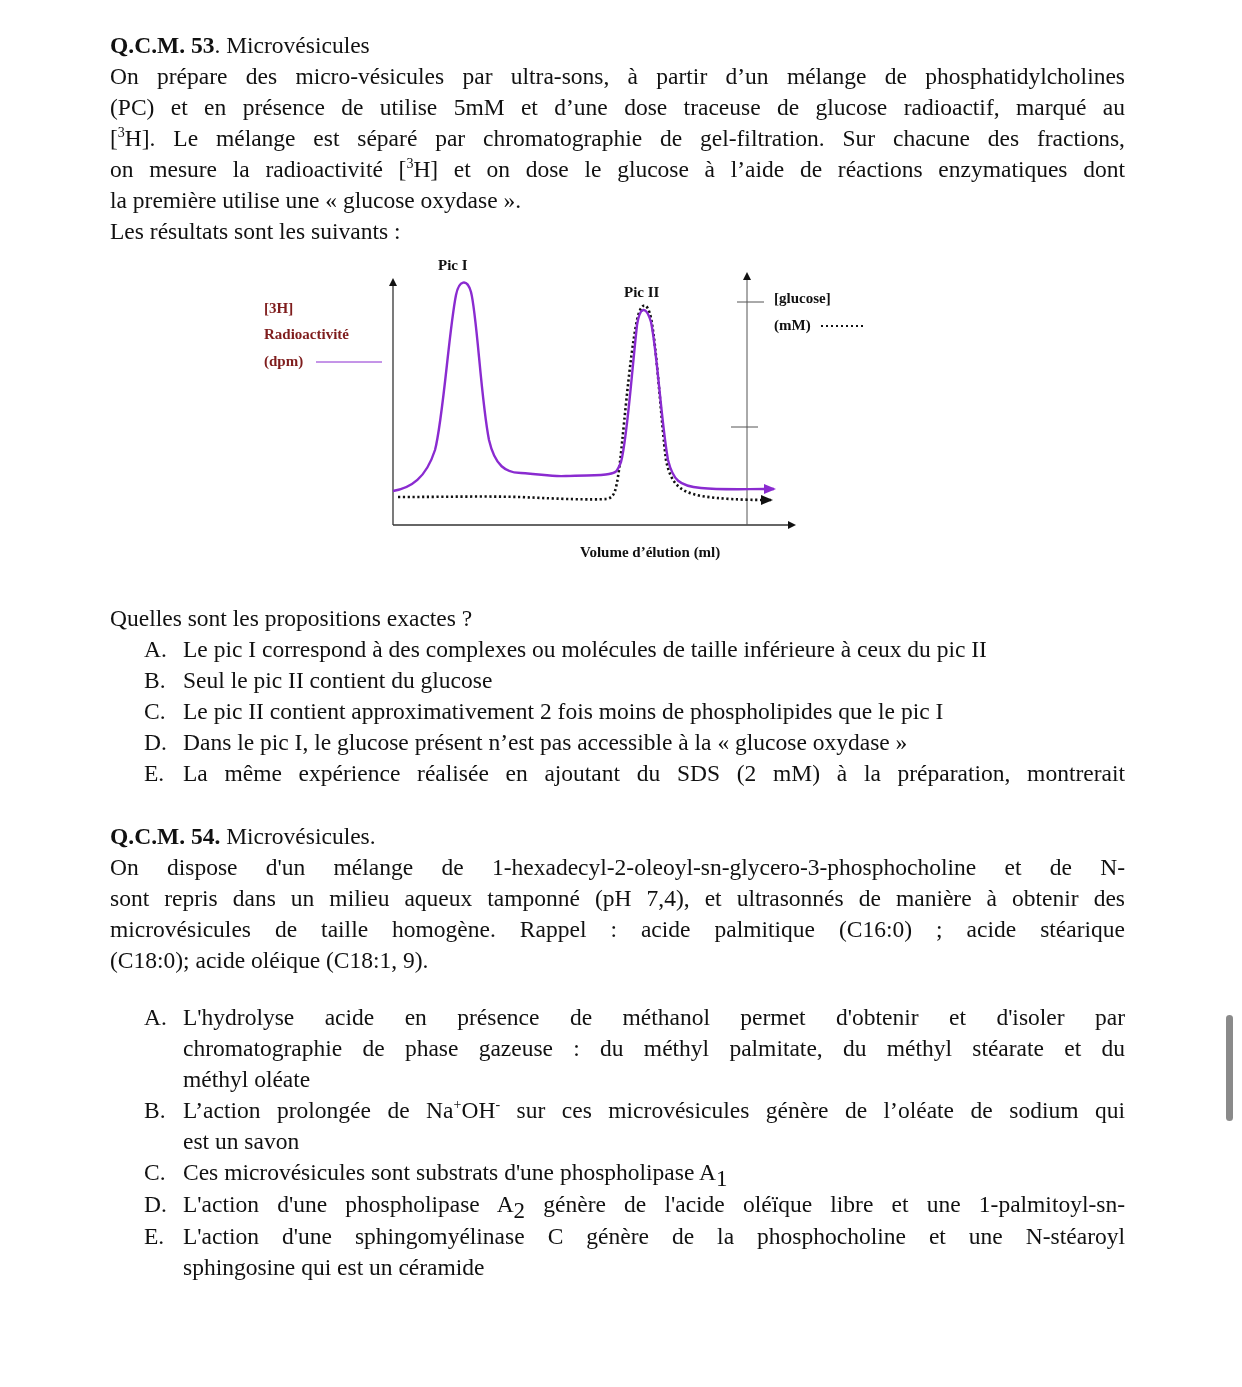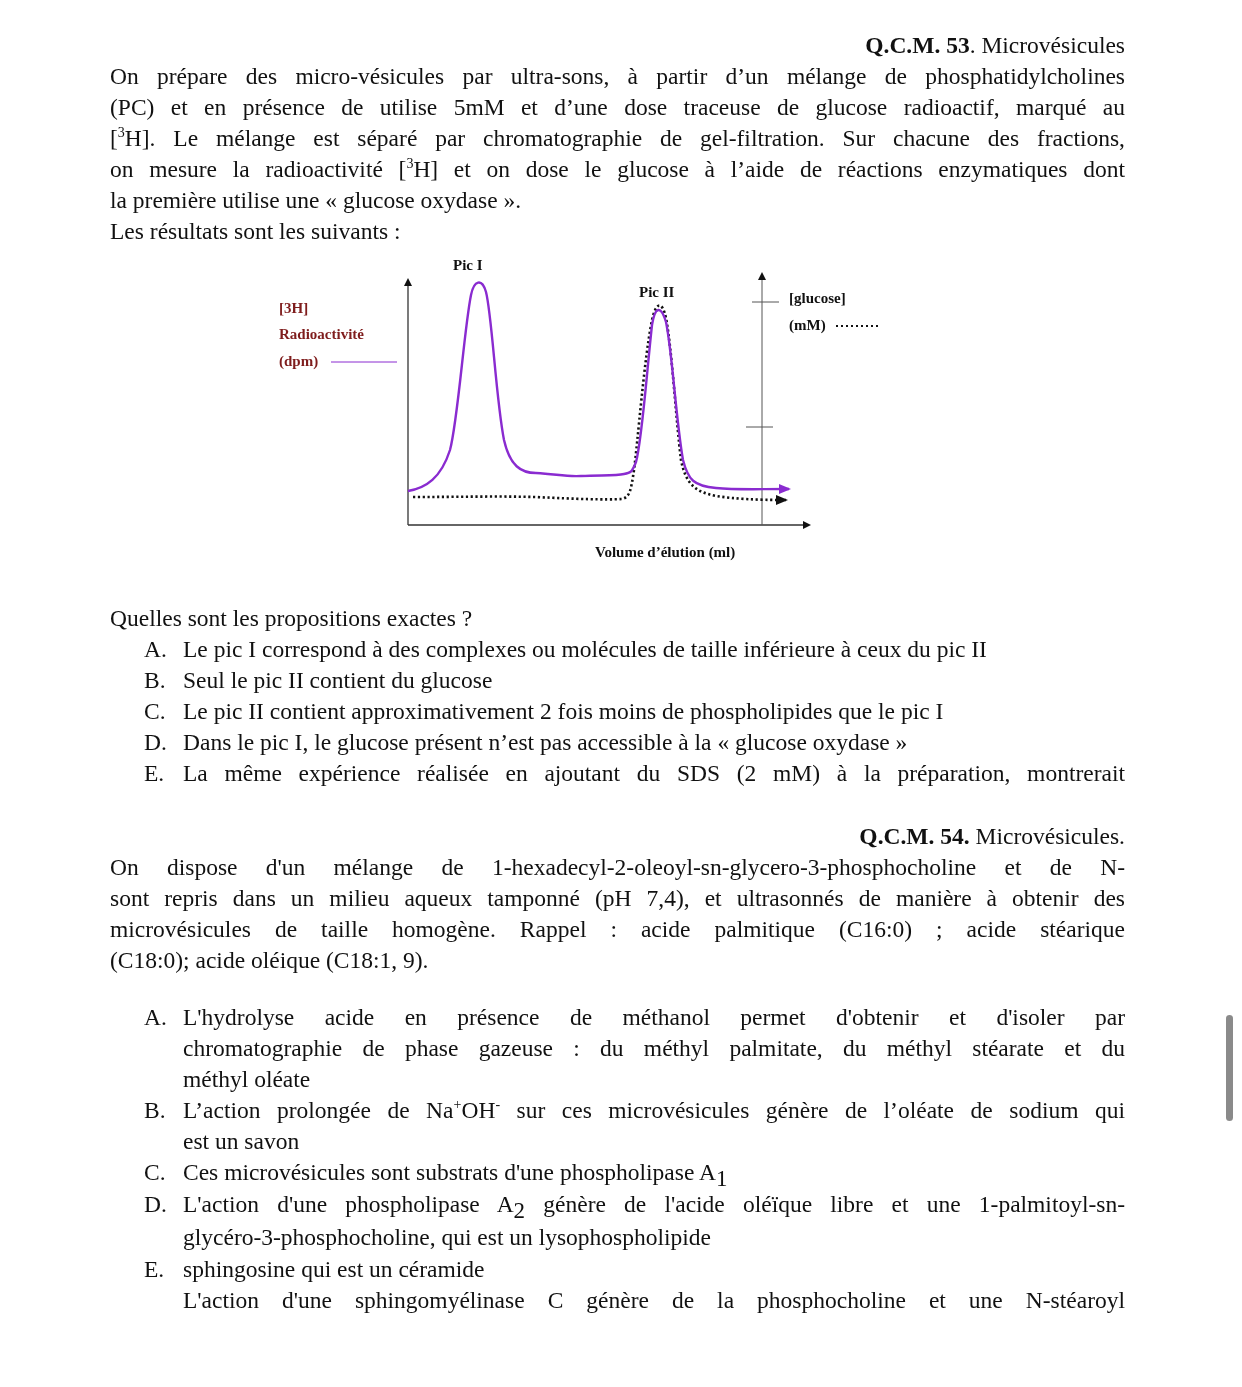--- a/index.html
+++ b/index.html
@@ -7,26 +7,26 @@
     width: 1242px; height: 1387px; position: relative; overflow: hidden;
     font-family: "Liberation Serif", "DejaVu Serif", serif;
     color: #111111;
   }
   .page { position: absolute; left: 110px; top: 30px; width: 1015px; }
   .line { font-size: 23.5px; line-height: 31px; white-space: nowrap; }
   .just { text-align: justify; text-align-last: justify; white-space: normal; display: block; }
   .bold { font-weight: bold; }
   sup { font-size: 14px; vertical-align: 9px; line-height: 0; }
   sub.big { font-size: 23px; vertical-align: -6px; line-height: 0; }
-  .q-title { font-size: 23.5px; line-height: 31px; text-align: right; }
+  .q-title { font-size: 23.5px; line-height: 31px; }
   .opts { margin-left: 34px; width: 981px; }
   .opt { position: relative; padding-left: 39px; font-size: 23.5px; line-height: 31px; }
   .opt .letter { position: absolute; left: 0; top: 0; }
   .opt .txt { display: block; }
-  .figure { position: absolute; left: 16px; top: 0; width: 1060px; height: 580px; pointer-events: none; }
+  .figure { position: absolute; left: 1px; top: 0; width: 1060px; height: 580px; pointer-events: none; }
   .figure svg { position: absolute; left: 0; top: 0; }
   .fig-label { position: absolute; font-family: "Liberation Serif", "DejaVu Serif", serif; font-weight: bold; font-size: 15px; line-height: 18px; white-space: nowrap; }
   .purple { color: #7f1d1d; }
   .scrollbar {
     position: absolute; left: 1226px; top: 1015px; width: 7px; height: 106px;
     background: #8a8a8a; border-radius: 4px;
   }
 </style>
 </head>
 <body>
@@ -94,26 +94,25 @@
       <span class="txt just"><span>L’action prolongée de Na</span><sup>+</sup><span>OH</span><sup>-</sup><span> sur ces microvésicules génère de l’oléate de sodium qui</span></span>
       <span class="txt">est un savon</span>
     </div>
     <div class="opt">
       <span class="letter">C.</span>
       <span class="txt"><span>Ces microvésicules sont substrats d'une phospholipase A</span><sub class="big">1</sub></span>
     </div>
     <div class="opt" style="line-height:33px">
       <span class="letter">D.</span>
       <span class="txt just"><span>L'action d'une phospholipase A</span><sub class="big">2</sub><span> génère de l'acide oléïque libre et une 1-palmitoyl-sn-</span></span>
-      <span class="txt">glycéro-3-phosphocholine, qui est un lysophospholipide</span>
     </div>
     <div class="opt">
       <span class="letter">E.</span>
+      <span class="txt just">L'action d'une sphingomyélinase C génère de la phosphocholine et une N-stéaroyl</span>
       <span class="txt">sphingosine qui est un céramide</span>
-      <span class="txt just">L'action d'une sphingomyélinase C génère de la phosphocholine et une N-stéaroyl</span>
     </div>
   </div>
 </div>
 
 <div class="figure">
   <svg width="1242" height="580" viewBox="0 0 1242 580">
     <defs>
       <marker id="arrBlack" markerWidth="8" markerHeight="8" refX="6" refY="4" orient="auto" markerUnits="userSpaceOnUse">
         <path d="M0,0 L8,4 L0,8 z" fill="#111"></path>
       </marker>

